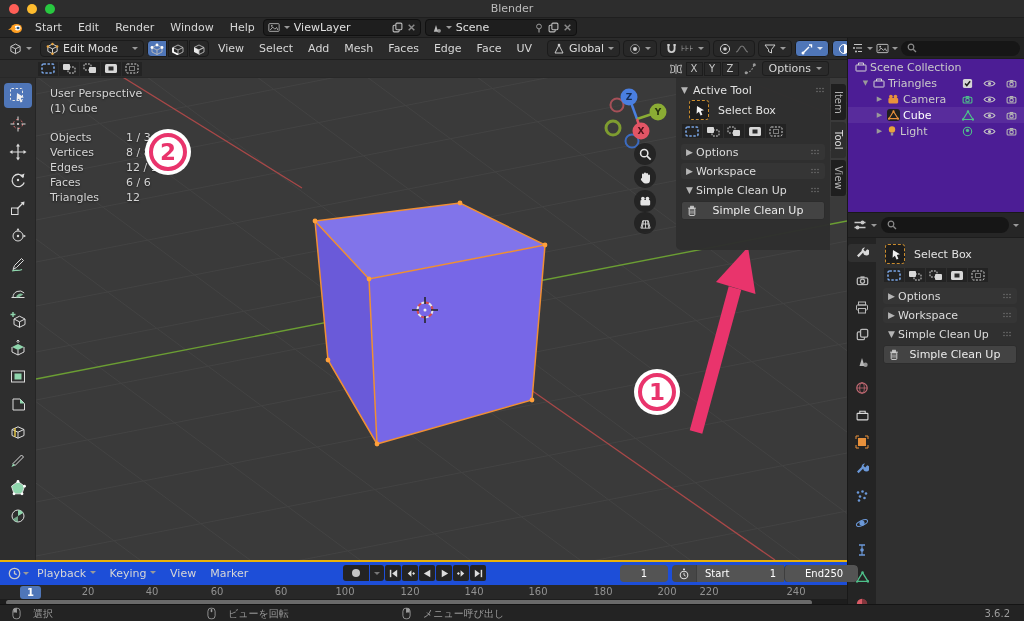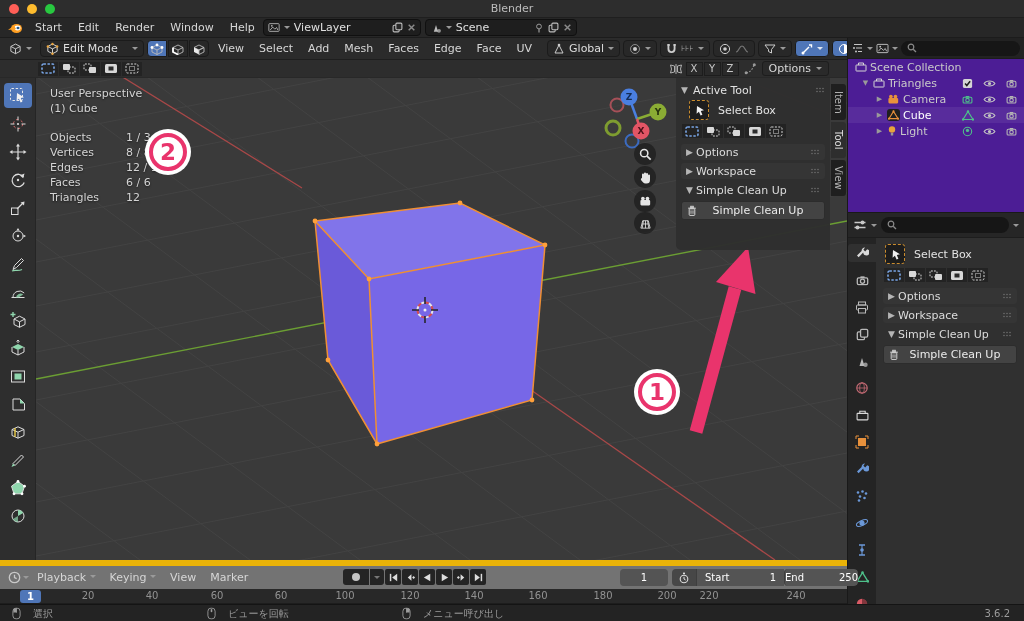--- a/index.html
+++ b/index.html
@@ -72,21 +72,21 @@
 .ocol{width:19px;display:flex;justify-content:center;flex:none}
 .oname{flex:1;overflow:hidden;white-space:nowrap}
 
 .props{position:absolute;left:847px;top:212px;width:177px;height:392px;background:#303030;border-left:1px solid #191919;border-top:1px solid #191919}
 .props-header{height:25px;background:#262626;display:flex;align-items:center;padding:0 5px;gap:4px;border-bottom:1px solid #1d1d1d}
 .ptabs{position:absolute;left:0;top:25px;width:28px;bottom:0;background:#242424;display:flex;flex-direction:column;align-items:center;padding-top:6px;gap:9px}
 .ptab{width:28px;height:18px;display:flex;align-items:center;justify-content:center;flex:none}
 .ptab.active{background:#303030;border-radius:3px 0 0 3px}
 .props-content{position:absolute;left:28px;top:25px;right:0;bottom:0;padding:5px 7px}
 
-.timeline{position:absolute;left:0;top:560px;width:847px;height:60px;background:#737373;border-top:6px solid #eab308}
+.timeline{position:absolute;left:0;top:560px;width:847px;height:60px;background:#1d4ed8;border-top:2px solid #eab308}
 .tl-header{position:absolute;top:0;left:0;width:100%;height:23px;display:flex;align-items:center;padding:0 5px;gap:2px}
 .tbtn{width:16px;height:16px;background:#242424;display:flex;align-items:center;justify-content:center;margin-right:1px;border-radius:2px;color:#ddd}
 .pill{background:#545454;border-radius:4px;height:17px;display:flex;align-items:center;color:#fff;font-size:10px}
 .tl-ruler{position:absolute;top:23px;left:0;width:100%;height:14px;background:#282828}
 .rnum{position:absolute;top:1px;transform:translateX(-50%);color:#929292;font-size:10px}
 .scrubber{position:absolute;left:0;top:37px;width:100%;height:7px;background:#1d1d1d}
 .scrubbar{position:absolute;left:6px;top:1px;height:5px;width:806px;background:#6a6a6a;border-radius:3px}
 .playhead{position:absolute;left:20px;top:24px;width:21px;height:13px;background:#4f76b8;border-radius:3px;color:#fff;font-size:10px;display:flex;align-items:center;justify-content:center;font-weight:bold}
 .phstem{position:absolute;left:29px;top:37px;width:2px;height:7px;background:#4f76b8}
 
@@ -1336,21 +1336,21 @@
       <div class="abs" style="left:672px;top:3px;display:flex;border-radius:4px;overflow:hidden">
         <span style="width:24px;height:17px;background:#474747;display:flex;align-items:center;justify-content:center;color:#ddd">
             <svg width="10" height="12" viewBox="0 0 10 12">
               <use href="#i-stopwatch"></use>
             </svg>
           </span>
         <span class="pill" style="width:88px;border-radius:0;padding:0 8px;justify-content:space-between;border-left:1px solid #3e3e3e">
           <span>Start</span>
             <span>1</span>
         </span>
-        <span class="pill" style="width:74px;border-radius:4px;padding:0 0;justify-content:space-between;border-left:1px solid #3e3e3e">
+        <span class="pill" style="width:74px;border-radius:4px;padding:0 20px;justify-content:space-between;border-left:1px solid #3e3e3e">
           <span>End</span>
             <span>250</span>
         </span>
       </div>
     </div>
     <div class="tl-ruler">
       <span class="rnum" style="left:88px">20</span>
       <span class="rnum" style="left:152px">40</span>
       <span class="rnum" style="left:217px">60</span>
       <span class="rnum" style="left:281px">60</span>

